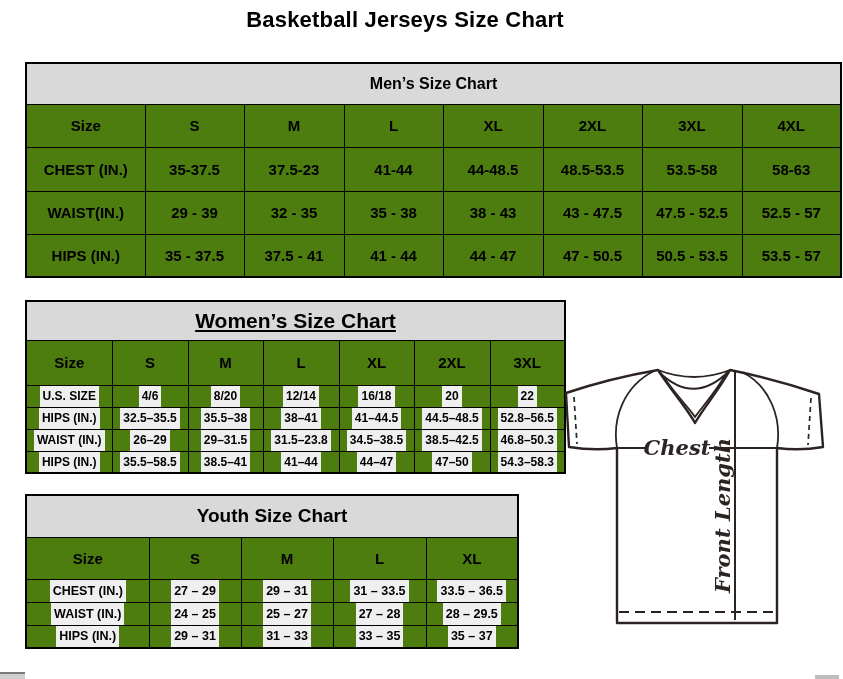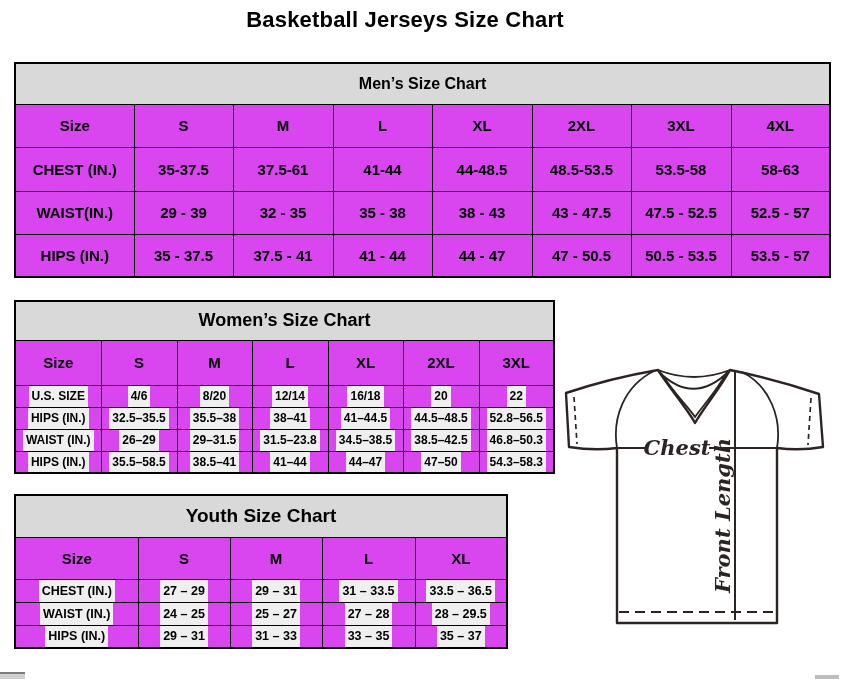--- a/index.html
+++ b/index.html
@@ -5,39 +5,39 @@
   html,body{margin:0;padding:0;background:#fff;}
   #page{position:relative;width:843px;height:679px;background:#ffffff;overflow:hidden;
         font-family:"Liberation Sans",sans-serif;color:#000;}
 
   
   #page-title{position:absolute;left:0;top:7px;width:810px;text-align:center;
               font-size:22px;font-weight:bold;letter-spacing:.2px;}
 
   
   table.size-table{position:absolute;border-collapse:collapse;table-layout:fixed;
-                   border:2px solid #000;background:#d946ef;}
+                   border:2px solid #000;background:#4d7c0f;margin-left:11px;}
   table.size-table td{border:1px solid #000;text-align:center;vertical-align:middle;
                       font-weight:bold;padding:0;overflow:hidden;white-space:nowrap;}
   td.tbl-title{background:#d9d9d9;}
 
   
   #mens-table{left:14px;top:62px;width:815px;}
   #mens-table td{font-size:15px;}
   #mens-table td.tbl-title{font-size:16px;}
   #mens-table tr:nth-child(1){height:41px;}
   #mens-table tr:nth-child(2){height:43px;}
   #mens-table tr:nth-child(3){height:44px;}
   #mens-table tr:nth-child(4){height:43px;}
   #mens-table tr:nth-child(5){height:43px;}
 
   
   #womens-table{left:14px;top:300px;width:539px;}
   #womens-table td{font-size:12px;}
-  #womens-table td.tbl-title{font-size:18px;}
+  #womens-table td.tbl-title{font-size:21px;text-decoration:underline;}
   #womens-table tr:nth-child(2) td{font-size:15px;}
   #womens-table tr:nth-child(1){height:39px;}
   #womens-table tr:nth-child(2){height:45px;}
   #womens-table tr:nth-child(n+3){height:22px;}
 
   
   #youth-table{left:14px;top:494px;width:492px;}
   #youth-table td{font-size:12.5px;}
   #youth-table td.tbl-title{font-size:19px;}
   #youth-table tr:nth-child(2) td{font-size:15px;}
@@ -89,21 +89,21 @@
           <td class="col-h"><span>M</span></td>
           <td class="col-h"><span>L</span></td>
           <td class="col-h"><span>XL</span></td>
           <td class="col-h"><span>2XL</span></td>
           <td class="col-h"><span>3XL</span></td>
           <td class="col-h"><span>4XL</span></td>
         </tr>
         <tr>
           <td class="row-h"><span>CHEST (IN.)</span></td>
           <td class="cell"><span>35-37.5</span></td>
-          <td class="cell"><span>37.5-61</span></td>
+          <td class="cell"><span>37.5-23</span></td>
           <td class="cell"><span>41-44</span></td>
           <td class="cell"><span>44-48.5</span></td>
           <td class="cell"><span>48.5-53.5</span></td>
           <td class="cell"><span>53.5-58</span></td>
           <td class="cell"><span>58-63</span></td>
         </tr>
         <tr>
           <td class="row-h"><span>WAIST(IN.)</span></td>
           <td class="cell"><span>29 - 39</span></td>
           <td class="cell"><span>32 - 35</span></td>

